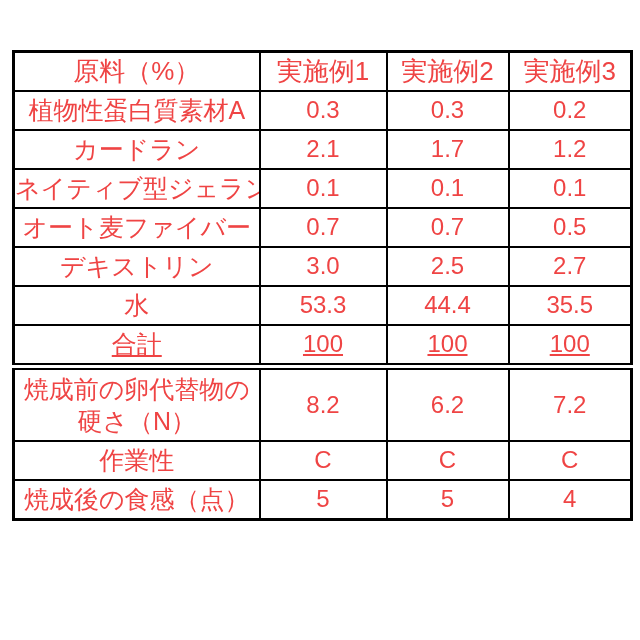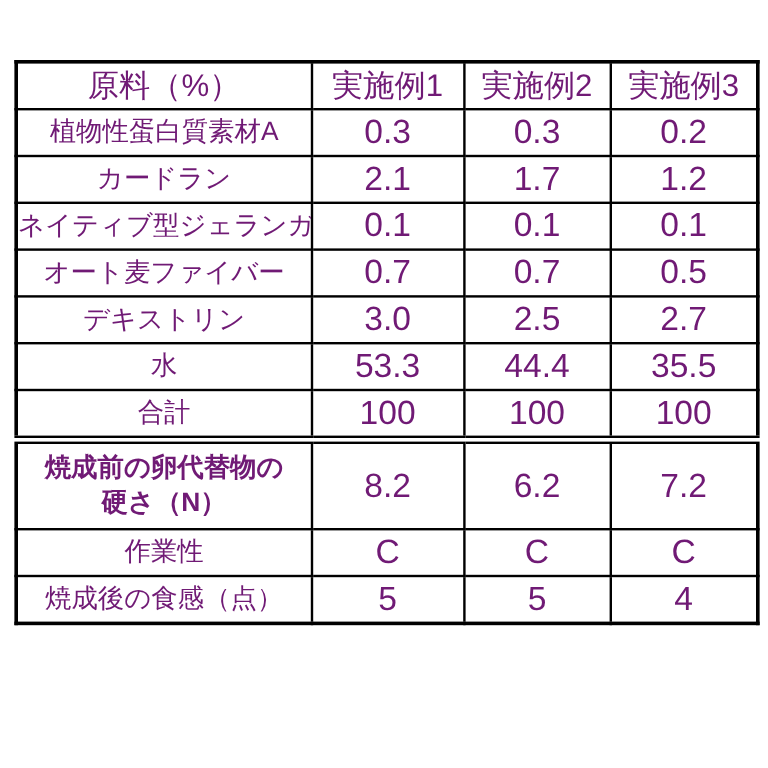--- a/index.html
+++ b/index.html
@@ -6,21 +6,21 @@
     margin: 0;
     padding: 0;
     background: #ffffff;
   }
   .stage {
     position: relative;
     width: 640px;
     height: 572px;
     background: #ffffff;
     font-family: "Liberation Sans", sans-serif;
-    color: #701a75;
+    color: #ef4444;
     overflow: hidden;
   }
   table.main {
     position: absolute;
     left: 12px;
     top: 50px;
     width: 618px;
     border-collapse: collapse;
     table-layout: fixed;
     border: 3px solid #000000;
@@ -37,35 +37,35 @@
     padding: 0;
     overflow: hidden;
   }
   th {
     height: 37px;
     font-size: 26px;
     line-height: 1.1;
   }
   td {
     height: 37px;
-    font-size: 28px;
+    font-size: 24px;
     line-height: 1.1;
   }
   td.label {
-    font-size: 22px;
+    font-size: 25px;
     white-space: nowrap;
   }
   tr.sep th, tr.sep td {
     border-bottom: 7px double #000000;
+    text-decoration: underline;
   }
   tr.tall td { height: 70px; }
   tr.tall td.label {
     white-space: pre-line;
     line-height: 1.3;
-    font-weight: bold;
   }
 </style>
 </head>
 <body>
 
 <div class="stage">
   <table class="main">
     <colgroup>
       <col class="c0">
         <col class="c1">

